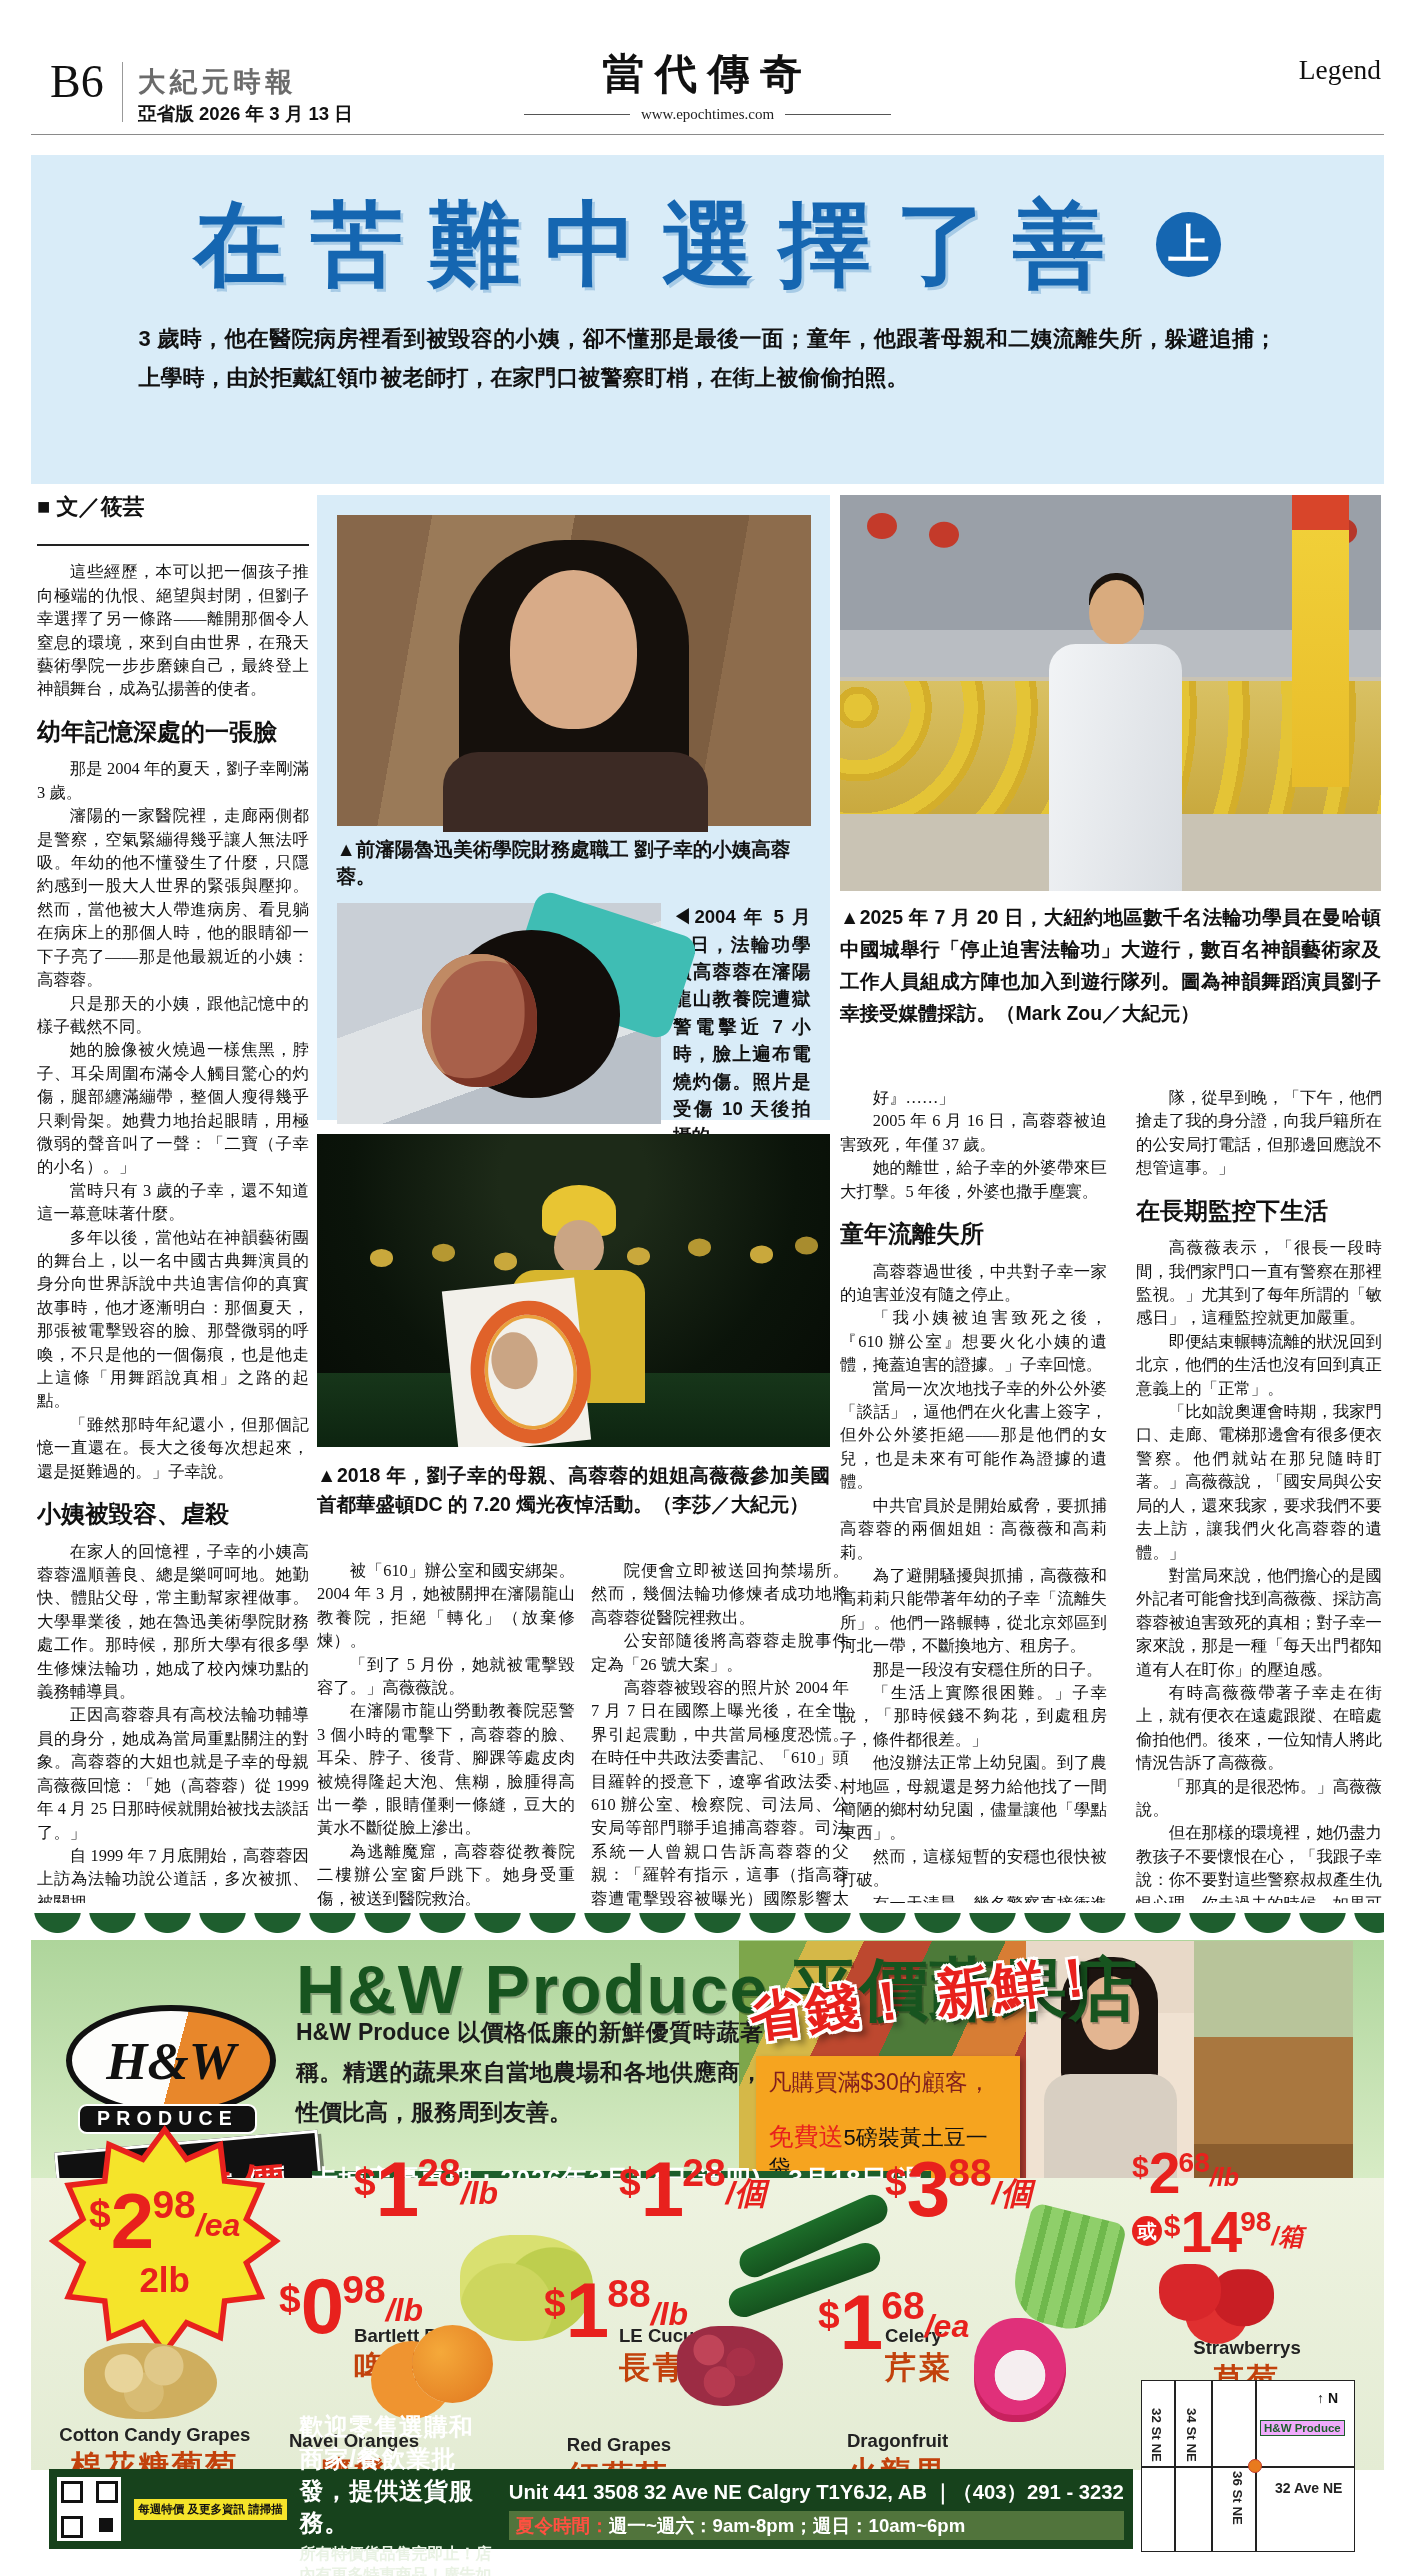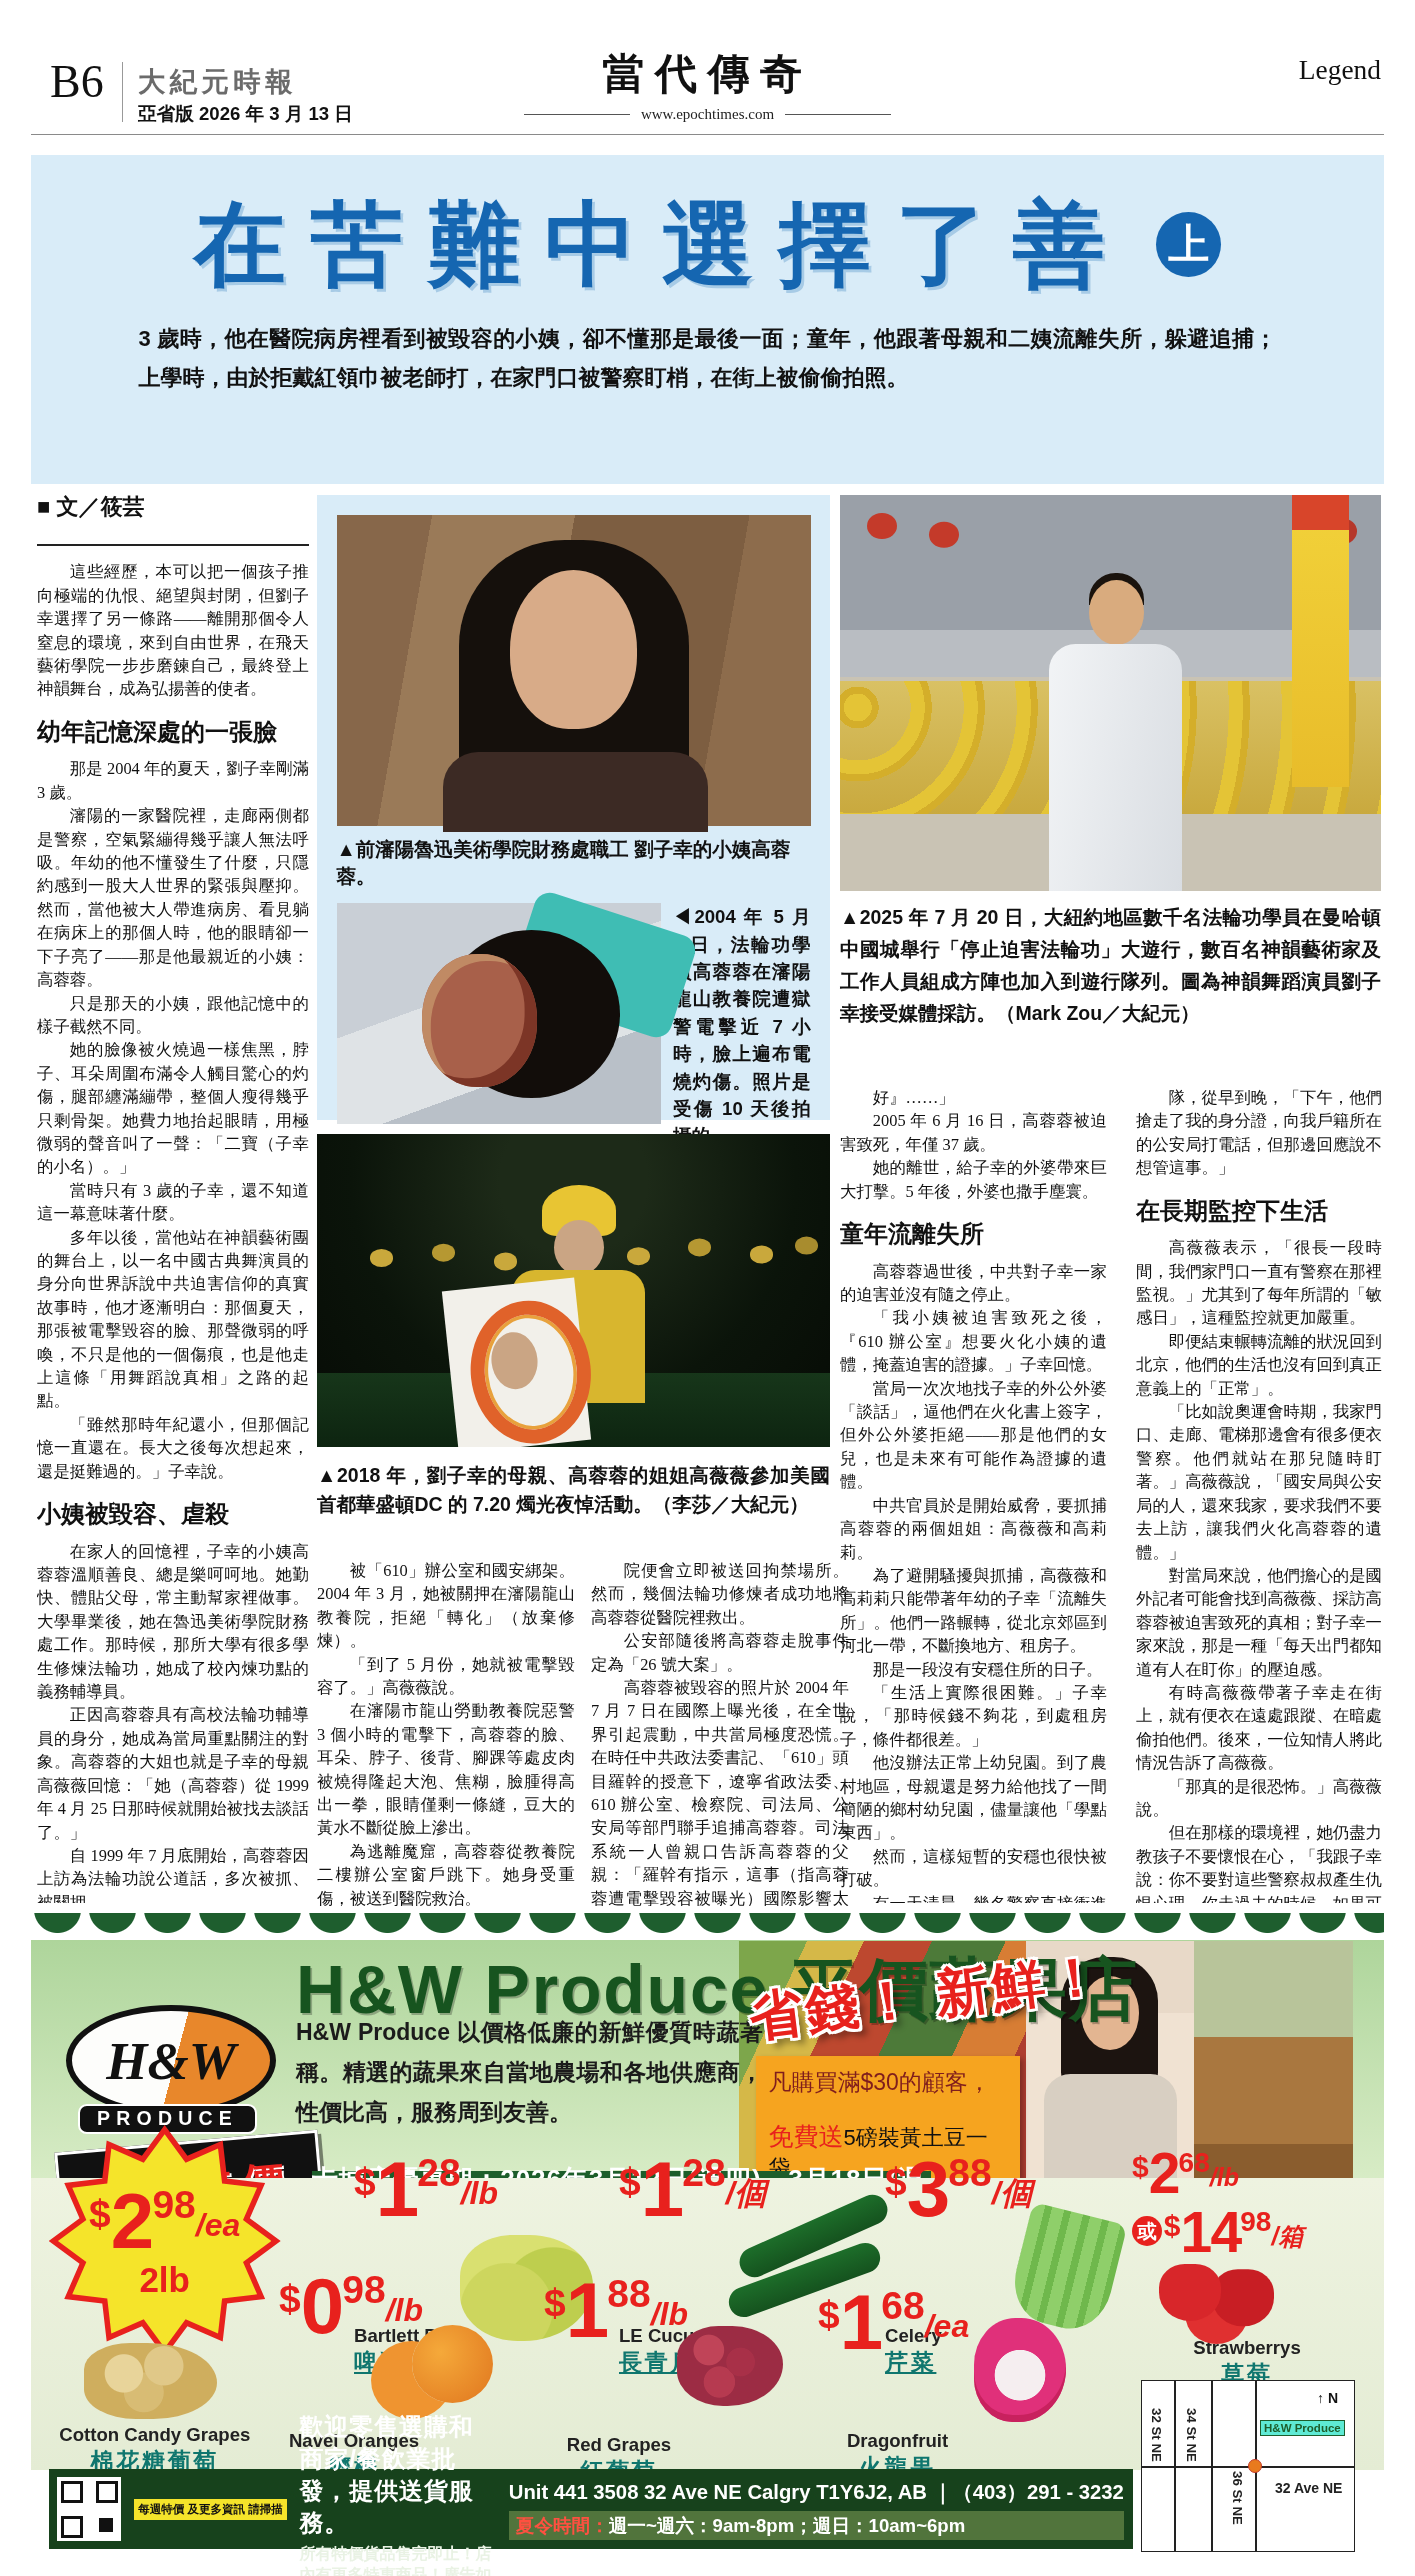--- a/index.html
+++ b/index.html
@@ -100,34 +100,34 @@
   .price .cur{font-size:39px;vertical-align:21px;}
   .price .dollars{font-size:78px;letter-spacing:-1.8px;}
   .price .cents{font-size:39px;vertical-align:30px;}
   .price .unit{font-size:32px;font-style:italic;vertical-align:12.4px;}
   .price.small .cur{font-size:30px;vertical-align:16px;}
   .price.small .dollars{font-size:57px;}
   .price.small .cents{font-size:28px;vertical-align:21px;}
   .price.small .unit{font-size:25px;vertical-align:7px;}
   .or{display:inline-block;background:#e8211d;color:#fff;border-radius:50%;width:30px;height:30px;text-align:center;line-height:30px;font-size:19.5px;font-weight:bold;vertical-align:14px;margin-right:1.8px;}
   .pname-en{color:#222;font-size:18.6px;font-weight:bold;}
-  .pname-zh{color:#0f766e;font-size:23px;font-weight:900;letter-spacing:2.7px;text-decoration:underline;}
+  .pname-zh{color:#c2410c;font-size:31px;font-weight:900;letter-spacing:2.7px;}
   .pblock{position:absolute;}
   .star{position:absolute;left:17.7px;top:212px;width:232px;height:232px;background:#e8211d;
      clip-path:polygon(100% 50%,86.7% 59.8%,93.3% 75%,76.9% 76.9%,75% 93.3%,59.8% 86.7%,50% 100%,40.2% 86.7%,25% 93.3%,23.1% 76.9%,6.7% 75%,13.3% 59.8%,0% 50%,13.3% 40.2%,6.7% 25%,23.1% 23.1%,25% 6.7%,40.2% 13.3%,50% 0%,59.8% 13.3%,75% 6.7%,76.9% 23.1%,93.3% 25%,86.7% 40.2%);}
   .star .inner{position:absolute;left:4%;top:4%;width:92%;height:92%;background:#f5e42a;clip-path:inherit;display:flex;flex-direction:column;align-items:center;justify-content:center;}
   .fruit{position:absolute;border-radius:50%;}
 
   
   .map{left:1110px;top:467px;width:212px;height:170px;background:#fff;border:1.8px solid #222;}
   .map .vroad{position:absolute;top:0;bottom:0;width:1.8px;background:#222;}
   .map .hroad{position:absolute;left:0;right:0;height:1.8px;background:#222;}
   .map .vlabel{position:absolute;writing-mode:vertical-rl;font-size:13.3px;font-weight:bold;color:#222;}
   .map .hlabel{position:absolute;font-size:14px;font-weight:bold;color:#222;}
-  .map .store{position:absolute;border:1.8px solid #1d5e2b;color:#1d5e2b;font-size:11.5px;font-weight:bold;padding:0.9px 3.5px;background:#5eead4;}
+  .map .store{position:absolute;border:1.8px solid #1d5e2b;color:#1d5e2b;font-size:11.5px;font-weight:bold;padding:0.9px 3.5px;background:#f0abfc;}
   .map .dot{position:absolute;width:12.4px;height:12.4px;border-radius:50%;background:#e87a1e;border:1.8px solid #c43a2a;}
   .map .narrow{position:absolute;font-size:14px;font-weight:bold;}
 
   
   .ad-bottom{left:17.7px;top:556px;width:1084px;height:80px;background:#17421c;display:flex;align-items:center;color:#fff;box-sizing:border-box;padding:5.3px 8.8px;gap:12.4px;}
   .qr{width:64px;height:64px;background:#fff;position:relative;flex:0 0 auto;}
   .qr i{position:absolute;width:16px;height:16px;border:3.5px solid #111;}
   .qr .a{left:3.5px;top:3.5px;} .qr .b{right:3.5px;top:3.5px;} .qr .c{left:3.5px;bottom:3.5px;}
   .qr .d{right:8.8px;bottom:8.8px;width:14px;height:14px;background:#111;border:none;}
   .qrtag{background:#f5e42a;color:#111;font-size:11.5px;font-weight:bold;line-height:14px;padding:3.5px 4.4px;flex:0 0 auto;text-align:center;}

